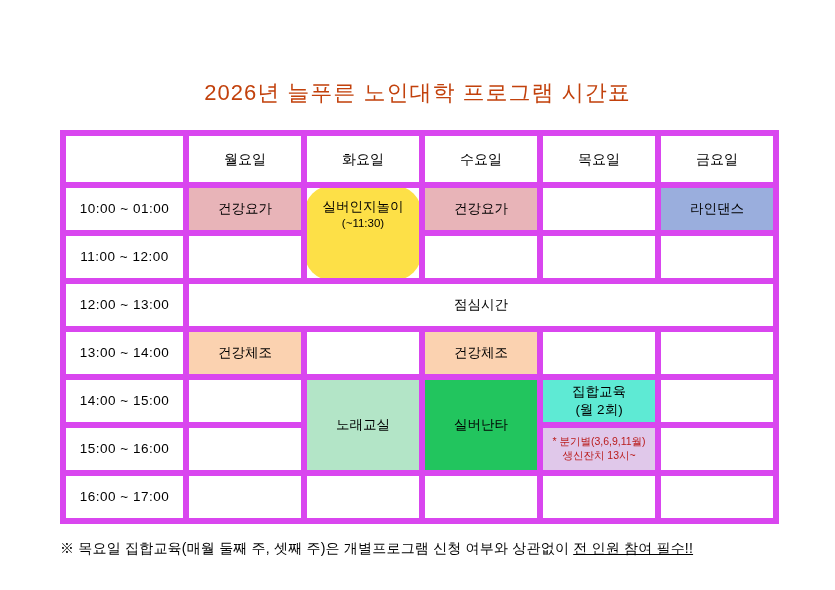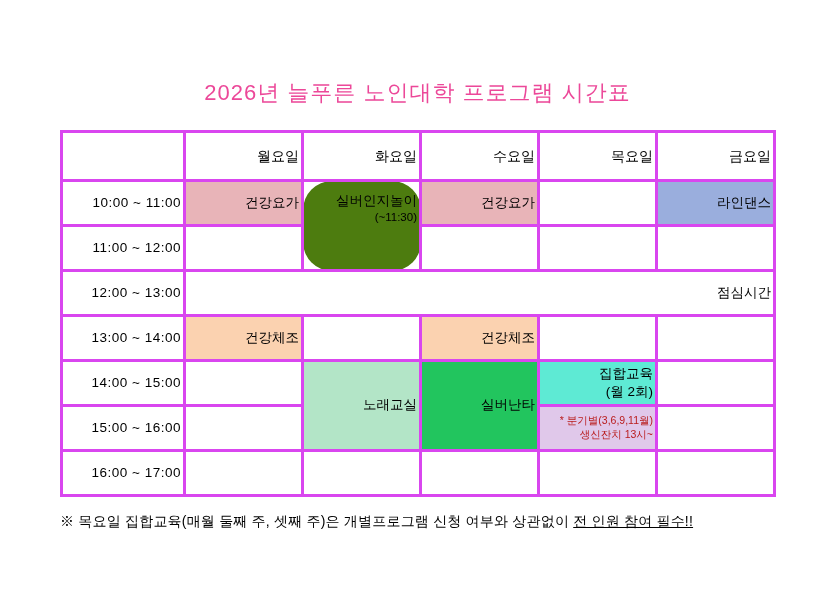--- a/index.html
+++ b/index.html
@@ -20,34 +20,34 @@
     height: 590px;
     box-sizing: border-box;
   }
   .title {
     text-align: center;
     font-size: 22px;
     letter-spacing: 1px;
     margin-top: 78px;
     margin-bottom: 12px;
     font-weight: normal;
-    color: #ec4899;
+    color: #c2410c;
   }
   .table-wrap {
     margin: 22px auto 0 auto;
     width: 715px;
   }
   table.schedule {
     border-collapse: collapse;
     width: 715px;
     table-layout: fixed;
   }
   table.schedule td {
-    border: 3px solid #d946ef;
-    text-align: right;
+    border: 6px solid #d946ef;
+    text-align: center;
     vertical-align: middle;
     font-size: 13.5px;
     height: 42px;
     padding: 0 2px;
     line-height: 1.35;
   }
   td.timecol {
     width: 123px;
     font-size: 13px;
     letter-spacing: 0.5px;
@@ -103,23 +103,23 @@
         <tr class="header">
           <td class="timecol"></td>
           <td class="daycol">월요일</td>
           <td class="daycol">화요일</td>
           <td class="daycol">수요일</td>
           <td class="daycol">목요일</td>
           <td class="daycol">금요일</td>
         </tr>
 
         <tr>
-          <td class="timecol">10:00 ~ 11:00</td>
+          <td class="timecol">10:00 ~ 01:00</td>
           <td style="background:#e8b4b8">건강요가</td>
-          <td rowspan="2" style="background:#4d7c0f; vertical-align:top; padding-top:10px; height:auto;border-radius:29px;">
+          <td rowspan="2" style="background:#fde047; vertical-align:top; padding-top:10px; height:auto;border-radius:29px;">
             <span>실버인지놀이</span>
             <span class="sub">(~11:30)</span>
           </td>
           <td style="background:#e8b4b8">건강요가</td>
           <td></td>
           <td style="background:#9aaedd">라인댄스</td>
         </tr>
 
         <tr>
           <td class="timecol">11:00 ~ 12:00</td>

